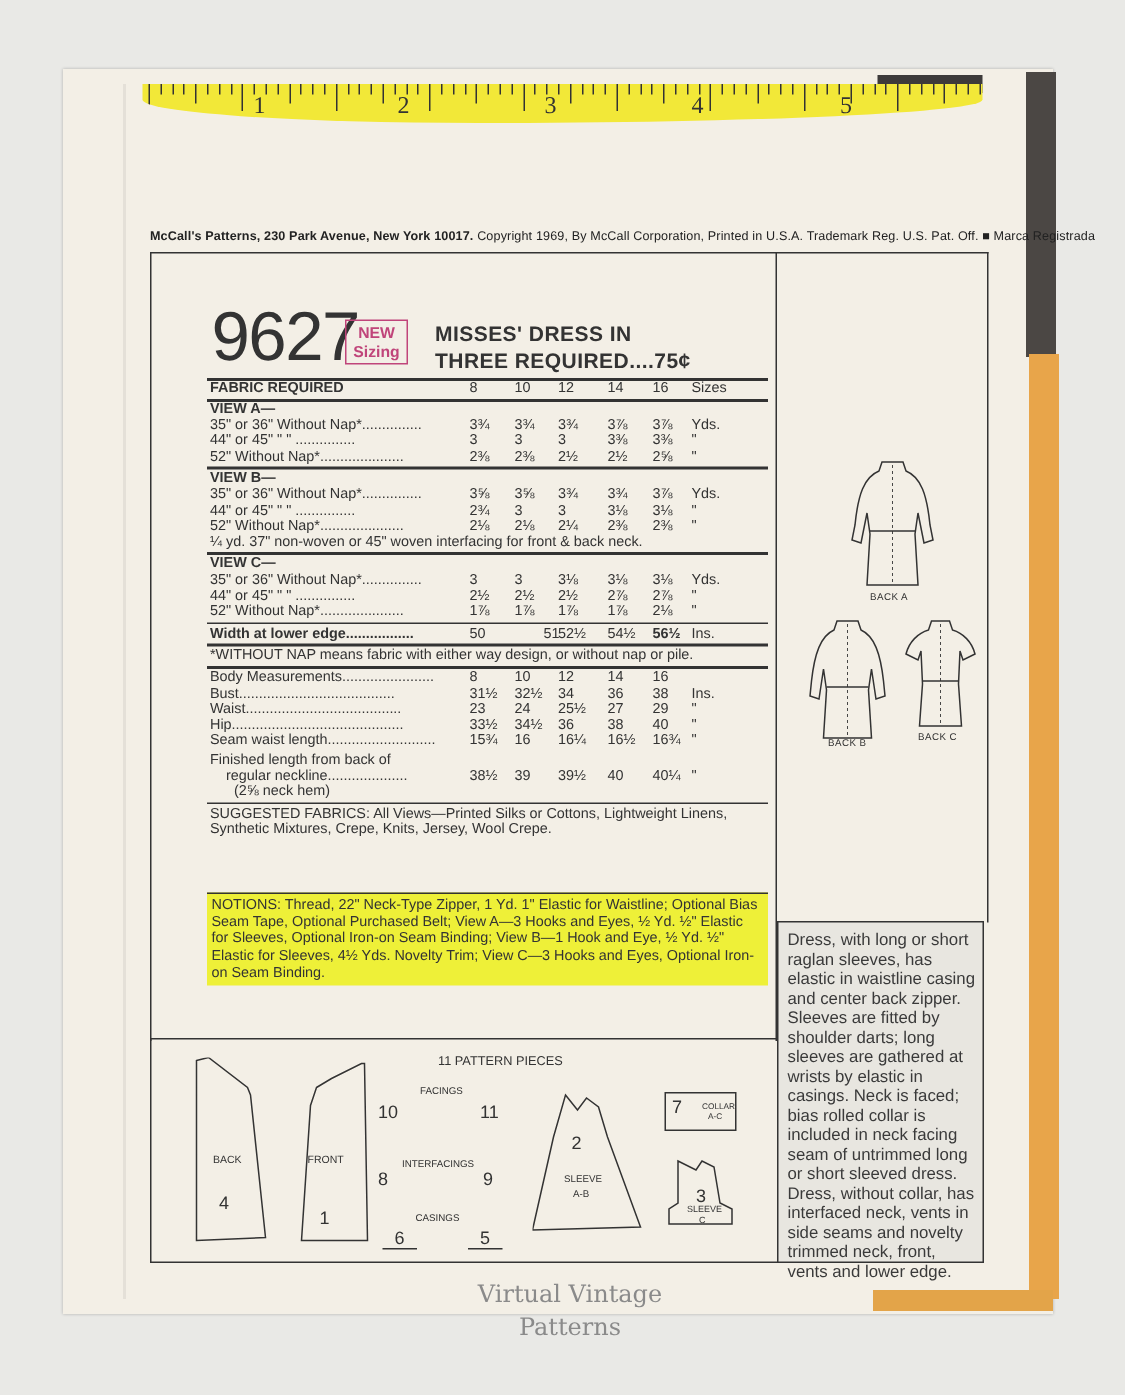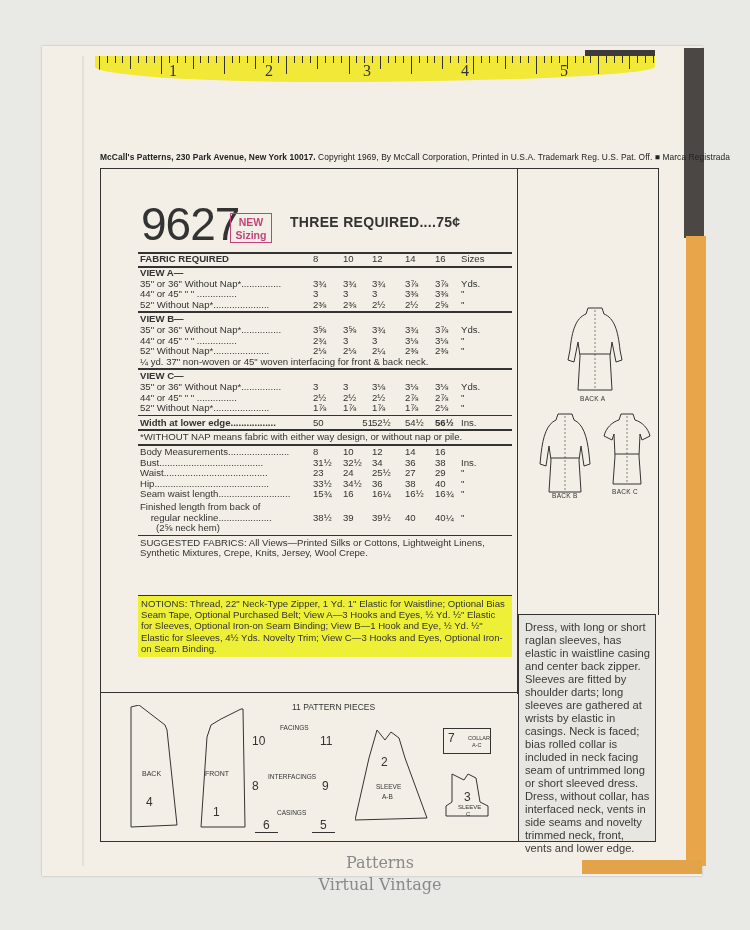--- a/index.html
+++ b/index.html
@@ -133,20 +133,21 @@
 
 <div class="main-box"></div>
 <div class="side-box"></div>
 
 <div class="num">9627</div>
 <div class="badge">
   <div>NEW</div>
   <div>Sizing</div>
 </div>
 <div class="title">
+  <div>MISSES' DRESS IN</div>
   <div>THREE REQUIRED....75¢</div>
 </div>
 
 <div class="rule" style="top:252px"></div>
 <div class="row bold" style="top:254px">
   <span class="lbl">FABRIC REQUIRED</span>
   <span class="c c0" style="font-weight:normal">8</span>
   <span class="c c1" style="font-weight:normal">10</span>
   <span class="c c2" style="font-weight:normal">12</span>
   <span class="c c3" style="font-weight:normal">14</span>
@@ -375,15 +376,15 @@
 <span class="pp" style="left:472px;top:742px;font-size:5.5px">A-C</span>
 
 <svg class="sketch" style="left:444px;top:772px" width="50" height="50" viewBox="0 0 50 50">
   <path d="M8 2 L20 8 L24 2 L32 6 L36 30 L44 34 L44 44 L2 44 L2 34 L8 30 Z" fill="none" stroke="#333" stroke-width="1"></path>
 </svg>
 <span class="pp-num" style="left:464px;top:790px">3</span>
 <span class="pp" style="left:458px;top:804px;font-size:6px">SLEEVE</span>
 <span class="pp" style="left:466px;top:811px;font-size:6px">C</span>
 
 <div class="watermark">
+  <div>Virtual Vintage</div>
   <div>Patterns</div>
-  <div>Virtual Vintage</div>
 </div>
 
 </body></html>

